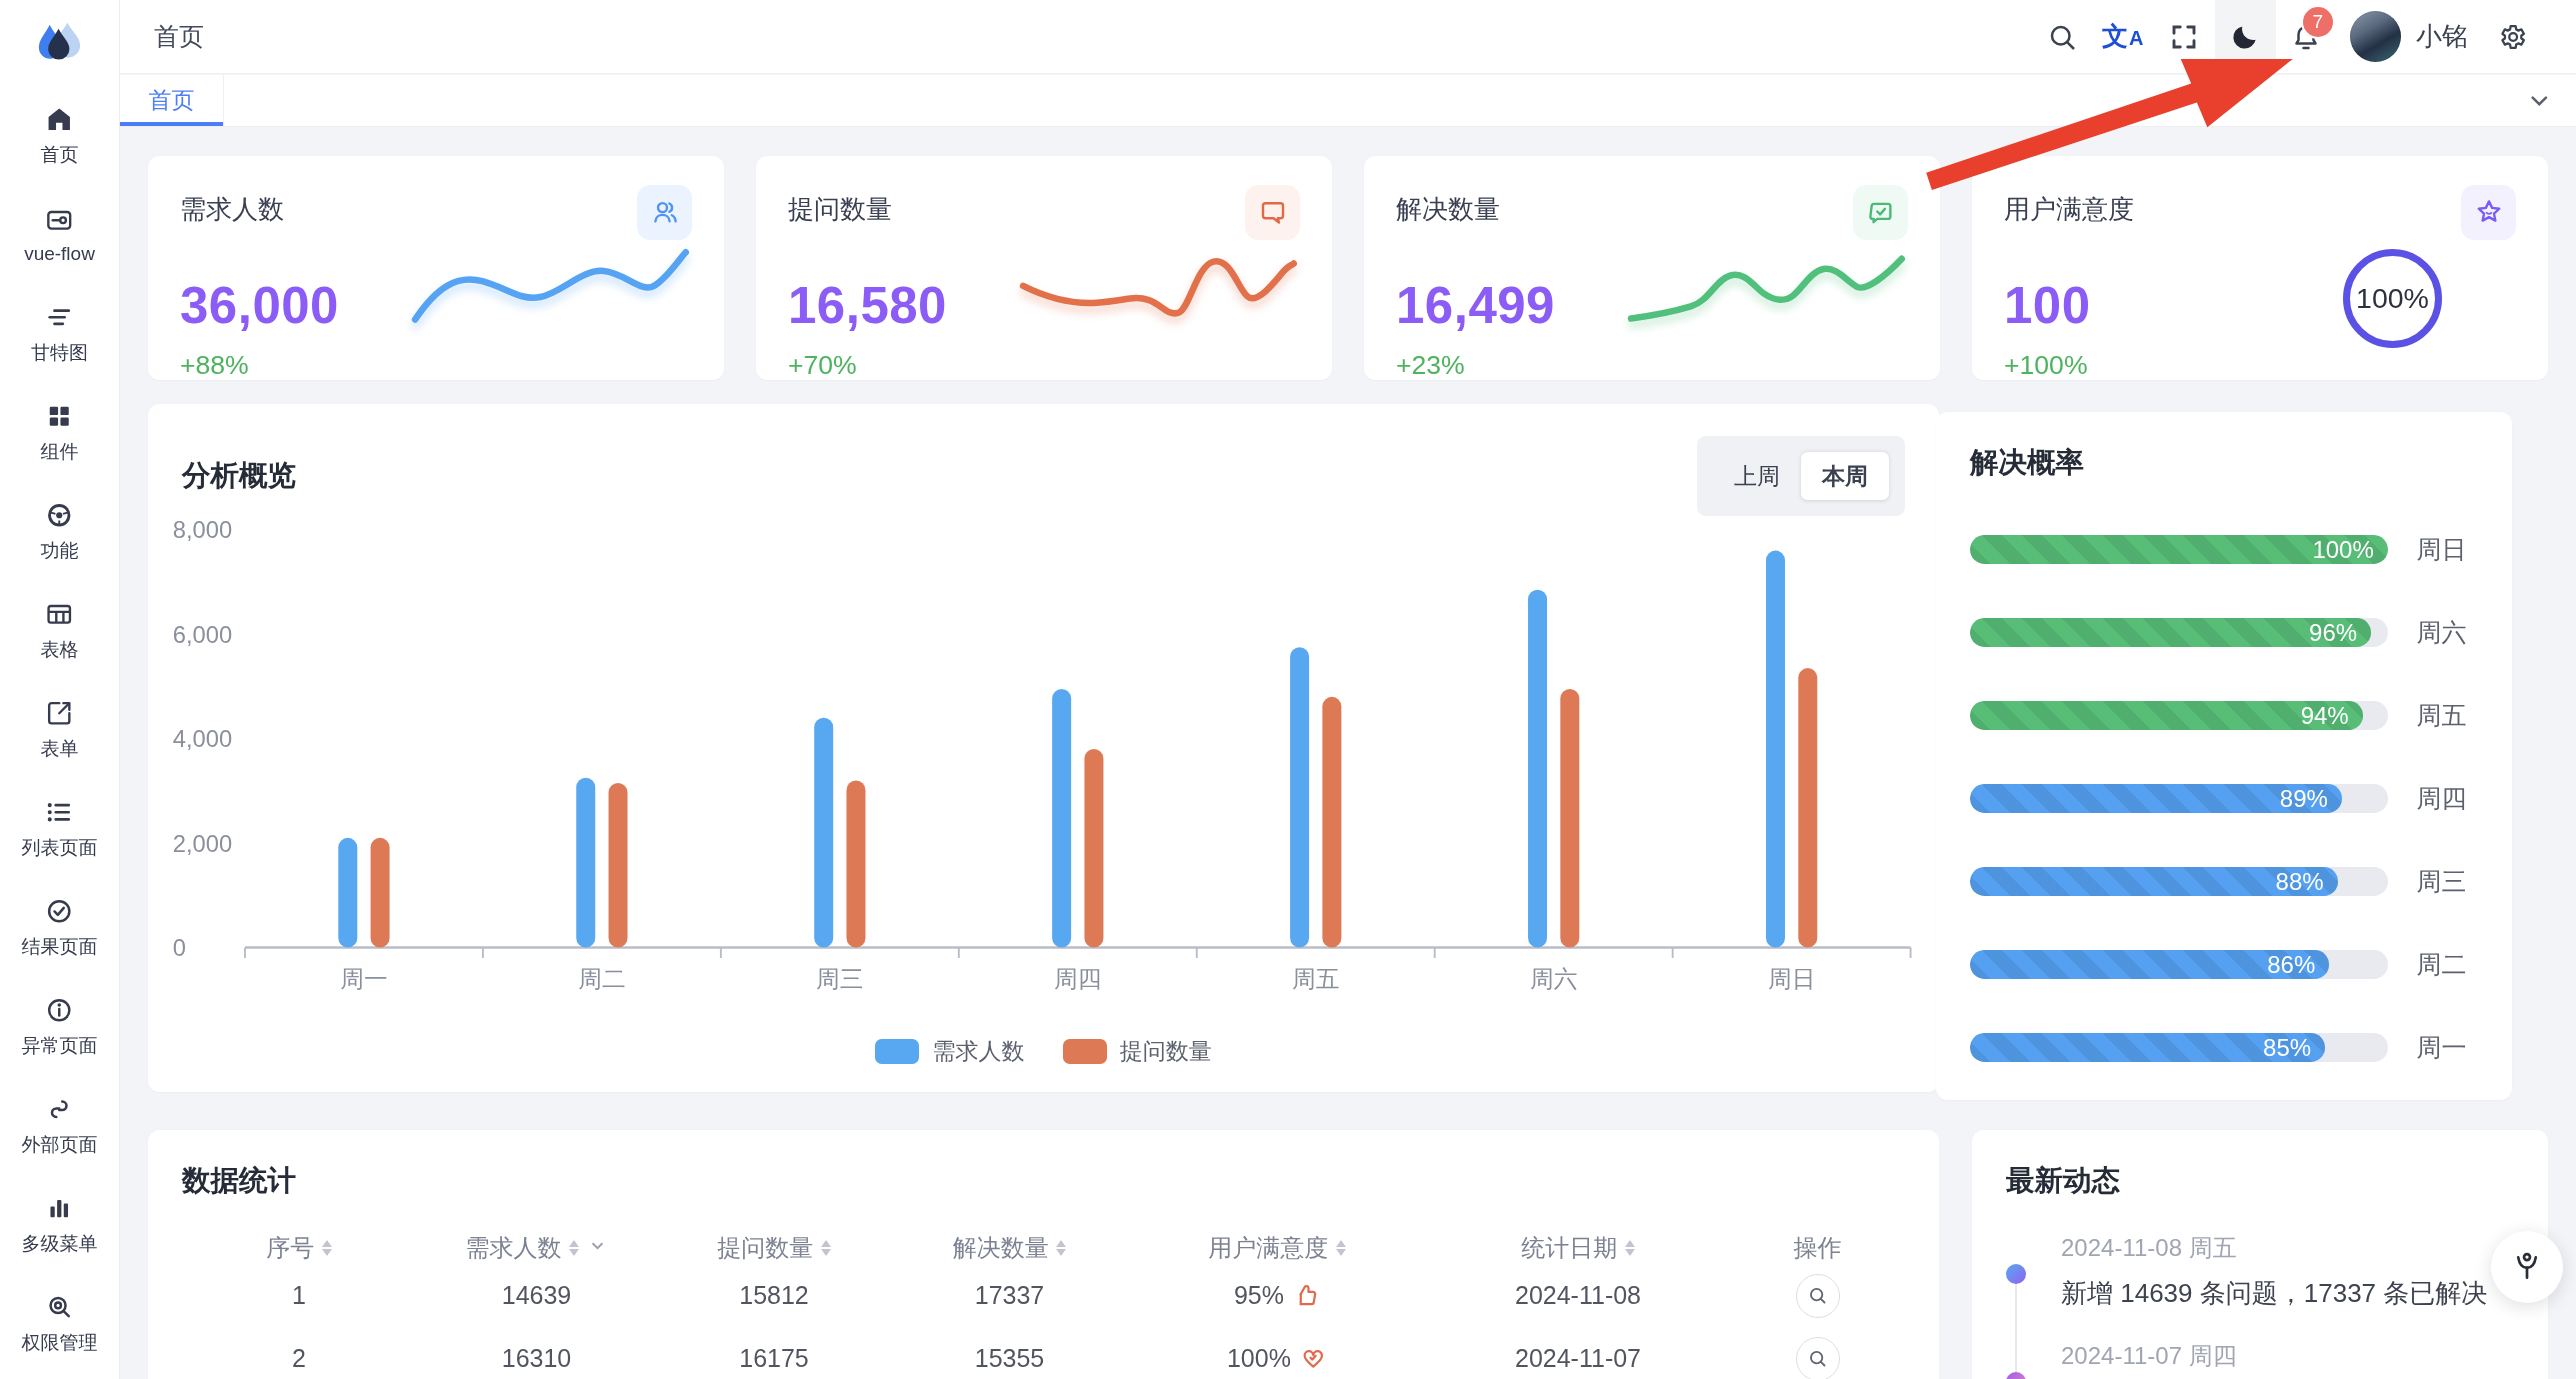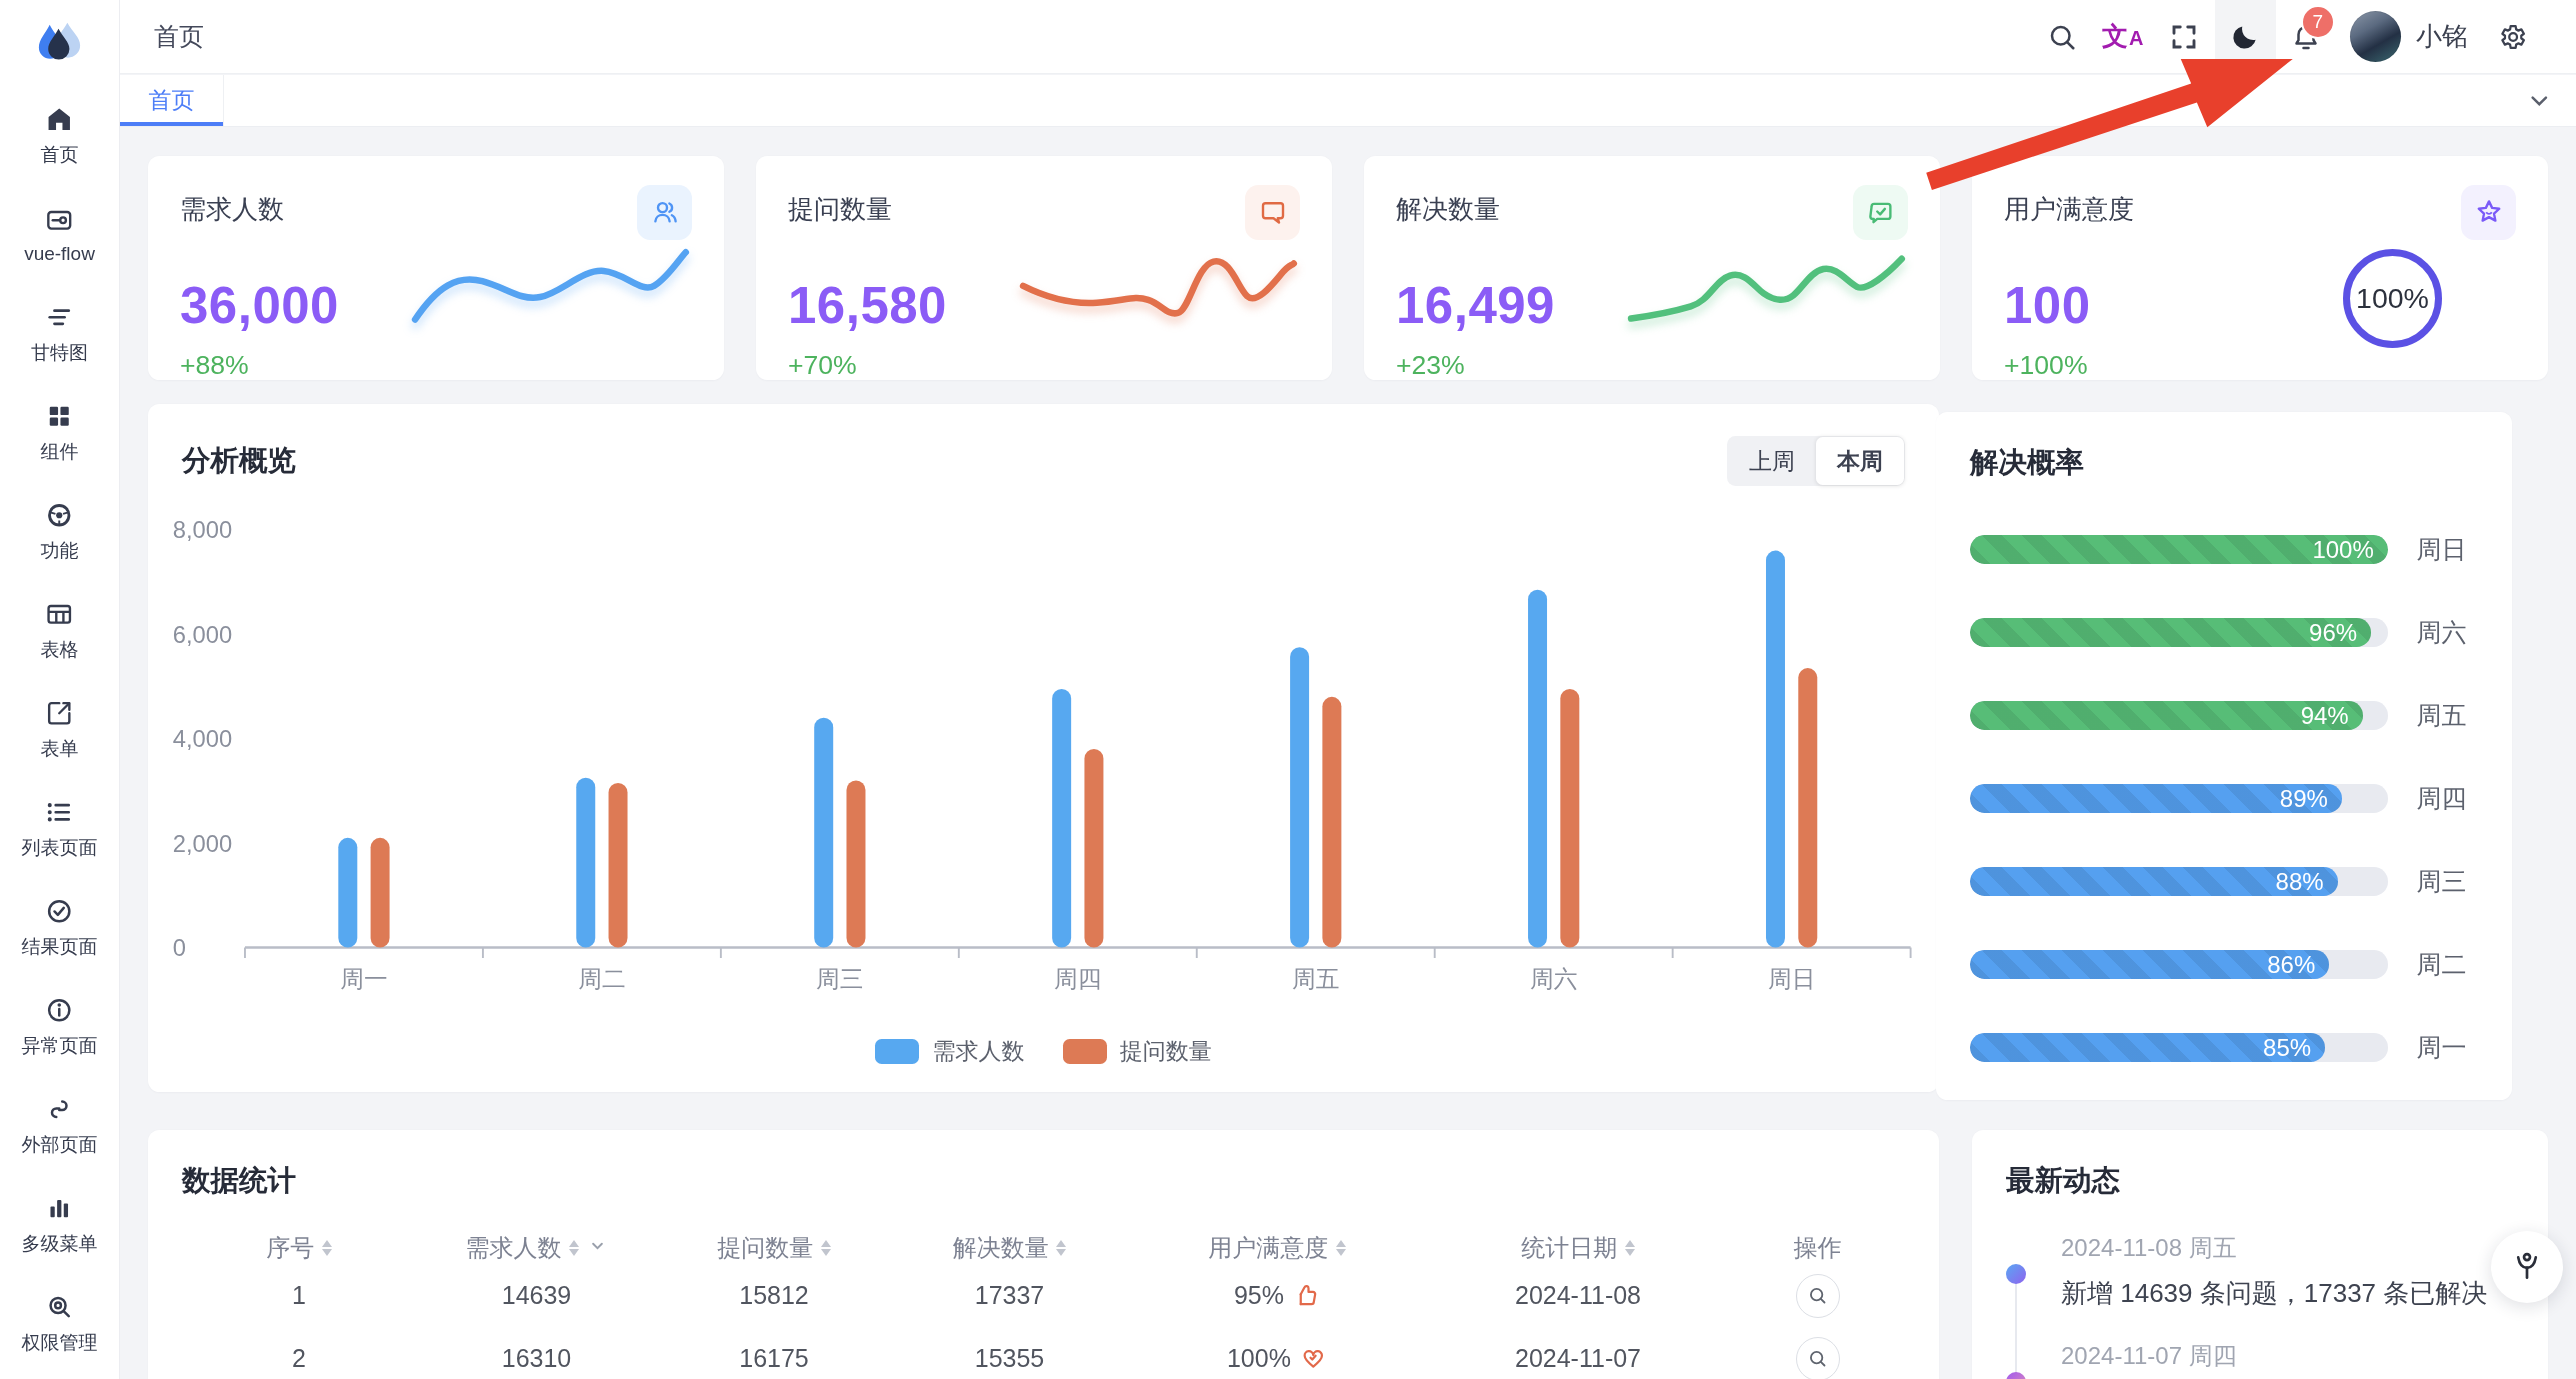--- a/index.html
+++ b/index.html
@@ -31,21 +31,21 @@
     display:flex; align-items:center; padding:0 34px; z-index:5;
   }
   .breadcrumb { font-size:25px; color:#43485a; }
   .header-right { margin-left:auto; display:flex; align-items:center; }
   .h-btn {
     width:61px; height:74px; display:flex; align-items:center; justify-content:center;
     cursor:pointer; color:#3c4150; position:relative;
   }
   .h-btn.moon-active { background:#f3f4f6; }
   .h-ico { width:30px; height:30px; }
-  .translate-glyph { font-size:26px; font-weight:600; color:#a21caf; letter-spacing:0.9px; }
+  .translate-glyph { font-size:26px; font-weight:600; color:#1d4ed8; letter-spacing:0.9px; }
   .badge {
     position:absolute; top:5.7px; right:1.9px; min-width:34px; height:34px; padding:0 5.7px;
     background:#ee6f68; border:2.8px solid #fff; border-radius:19px;
     color:#fff; font-size:19px; display:flex; align-items:center; justify-content:center;
   }
   .avatar {
     width:51px; height:51px; border-radius:50%; margin:0 15px 0 13.3px; cursor:pointer;
     background:linear-gradient(150deg,#8e9aab 0%,#5b6a80 35%,#233044 62%,#3c6b72 100%);
     box-shadow:inset 0 0 0 0.9px rgba(0,0,0,.08);
   }
@@ -73,21 +73,21 @@
   .spark { position:absolute; right:32px; bottom:40px; width:285px; height:112px; }
   .ring {
     position:absolute; right:106px; top:93px; width:99px; height:99px; border-radius:50%;
     border:7.6px solid #5b51e4; display:flex; align-items:center; justify-content:center;
     font-size:28.5px; color:#2c313d;
   }
   
   .chart-card { left:148px; top:404px; width:1791px; height:688px; padding:32px 34px; }
   .panel-title { font-size:28.5px; font-weight:700; color:#262b38; }
   .chart-head { display:flex; align-items:center; justify-content:space-between; }
-  .seg { display:flex; background:#f0f1f4; border-radius:8.5px; padding:1px; }
+  .seg { display:flex; background:#f0f1f4; border-radius:8.5px; padding:16px; }
   .seg-btn { font-size:23px; color:#3c4150; padding:8.5px 21px; border-radius:6.6px; cursor:pointer; }
   .seg-btn.active { background:#fff; font-weight:700; box-shadow:0 0.9px 4.7px rgba(0,0,0,.12); }
   .chart-svg { position:absolute; left:21px; top:97px; }
   .legend { position:absolute; left:0; right:0; bottom:25px; display:flex; justify-content:center; gap:38px; }
   .legend-item { display:flex; align-items:center; gap:13.3px; cursor:pointer; }
   .legend-swatch { width:44px; height:25px; border-radius:6.6px; }
   .legend-label { font-size:23px; color:#5c616d; }
   
   .solve-card { left:1936px; top:412px; width:576px; height:688px; padding:32px 34px; }
   .solve-list { margin-top:51px; }

